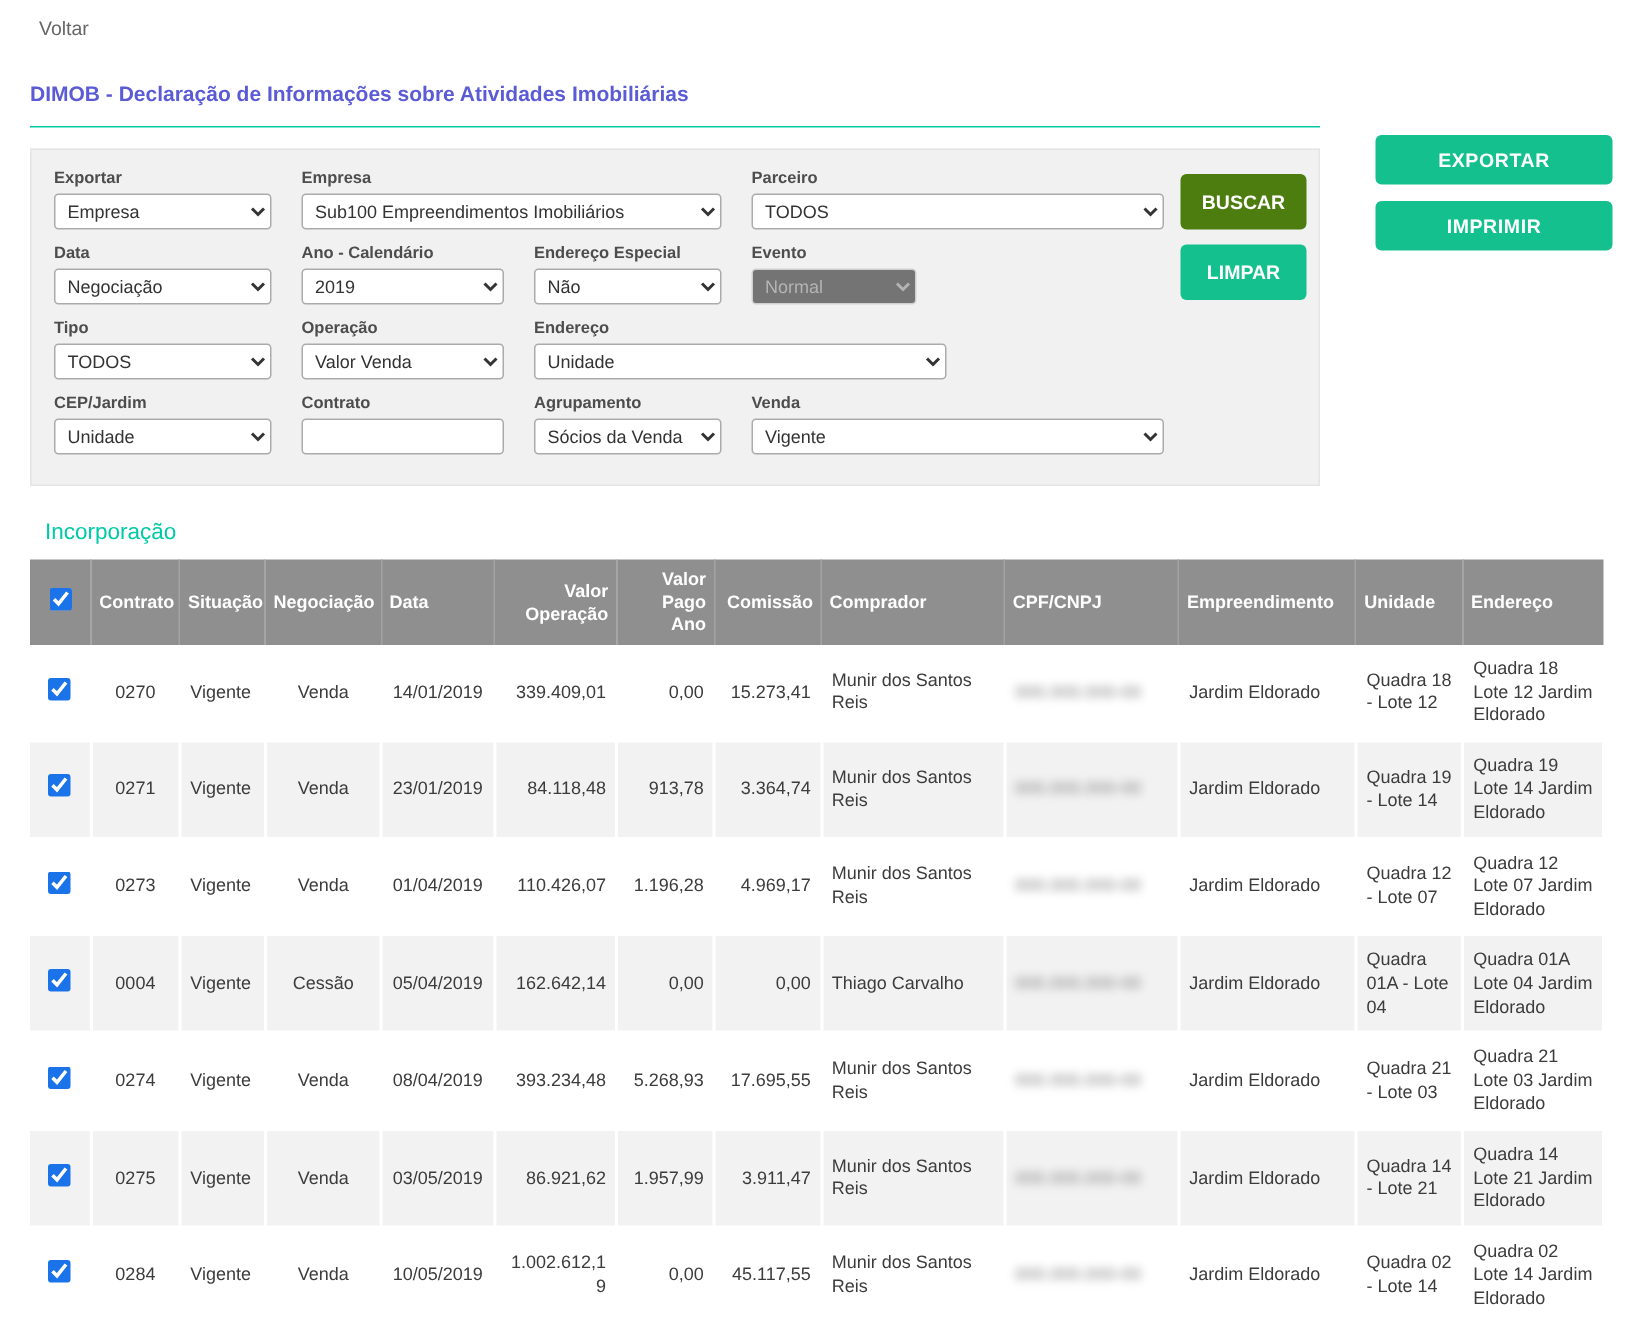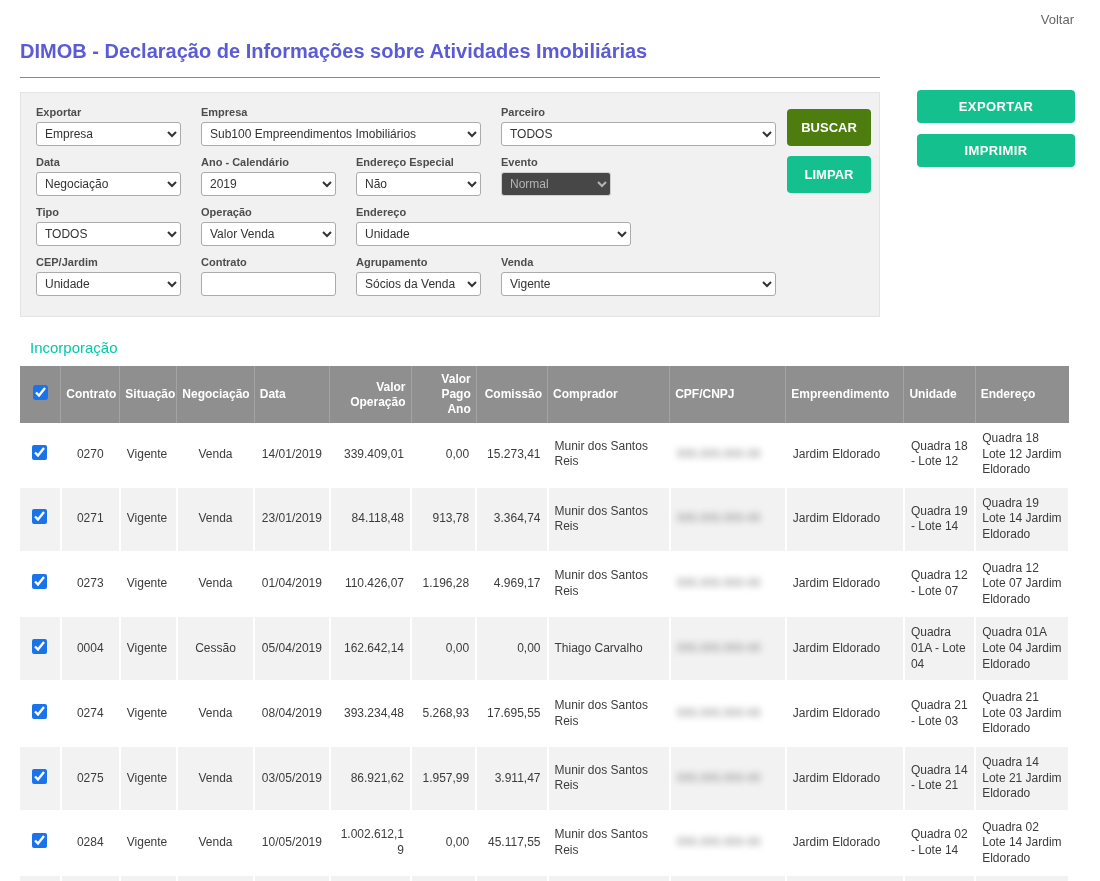--- a/index.html
+++ b/index.html
@@ -3,24 +3,24 @@
 <meta charset="utf-8">
 <style>
   * { box-sizing: border-box; margin: 0; padding: 0; }
   html, body { background: #ffffff; }
   body {
     width: 1100px;
     font-family: "Liberation Sans", sans-serif;
     color: #333;
     position: relative;
   }
-  .topbar { text-align: right; padding: 10px 26px 0; height: 28px; }
+  .topbar { text-align: left; padding: 10px 26px 0; height: 28px; }
   .voltar { color: #666; font-size: 13px; text-decoration: none; cursor: pointer; }
   .content { padding: 0 20px; }
-  h1.page-title { color: #5b5bd6; font-size: 20px; font-weight: bold; margin: 12px 0 14px; }
+  h1.page-title { color: #5b5bd6; font-size: 14px; font-weight: bold; margin: 26px 0 14px; }
   .title-rule { border-bottom: 1px solid #00c9a7; width: 860px; margin-bottom: 14px; }
 
   .filter-panel {
     position: relative;
     width: 860px;
     background: #f1f1f1;
     border: 1px solid #e4e4e4;
     padding: 13px 15px 10px;
   }
   .f-row { display: flex; gap: 20px; margin-bottom: 10px; }
@@ -28,21 +28,21 @@
   .f-field label {
     font-size: 11px; font-weight: bold; color: #4d4d4d;
     margin-bottom: 4px; white-space: nowrap;
   }
   .f-field select, .f-field input {
     height: 24px; font-size: 12px; color: #333;
     border: 1px solid #ababab; border-radius: 3px;
     background: #fff; padding: 0 4px; font-family: inherit;
   }
   .f-field input:disabled { background: #e9e9e9; border-color: #d6d6d6; }
-  .f-field select:disabled { color: #9b9b9b; background: #000000; border-color: #c3c3c3; }
+  .f-field select:disabled { color: #9b9b9b; background: #404040; border-color: #c3c3c3; }
   .w145{width:145px}.w280{width:280px}.w275{width:275px}.w135{width:135px}.w125{width:125px}.w110{width:110px}
 
   .btn { border: none; border-radius: 4px; color: #fff; font-weight: bold;
          cursor: pointer; font-family: inherit; }
   .btn-buscar { position: absolute; right: 8px; top: 16px; width: 84px; height: 37px;
                 background: #4d7c0f; font-size: 13px; }
   .btn-limpar { position: absolute; right: 8px; top: 63px; width: 84px; height: 37px;
                 background: #14c08e; font-size: 13px; }
   .side-buttons { position: absolute; top: 90px; right: 25px;
                   display: flex; flex-direction: column; gap: 11px; }

